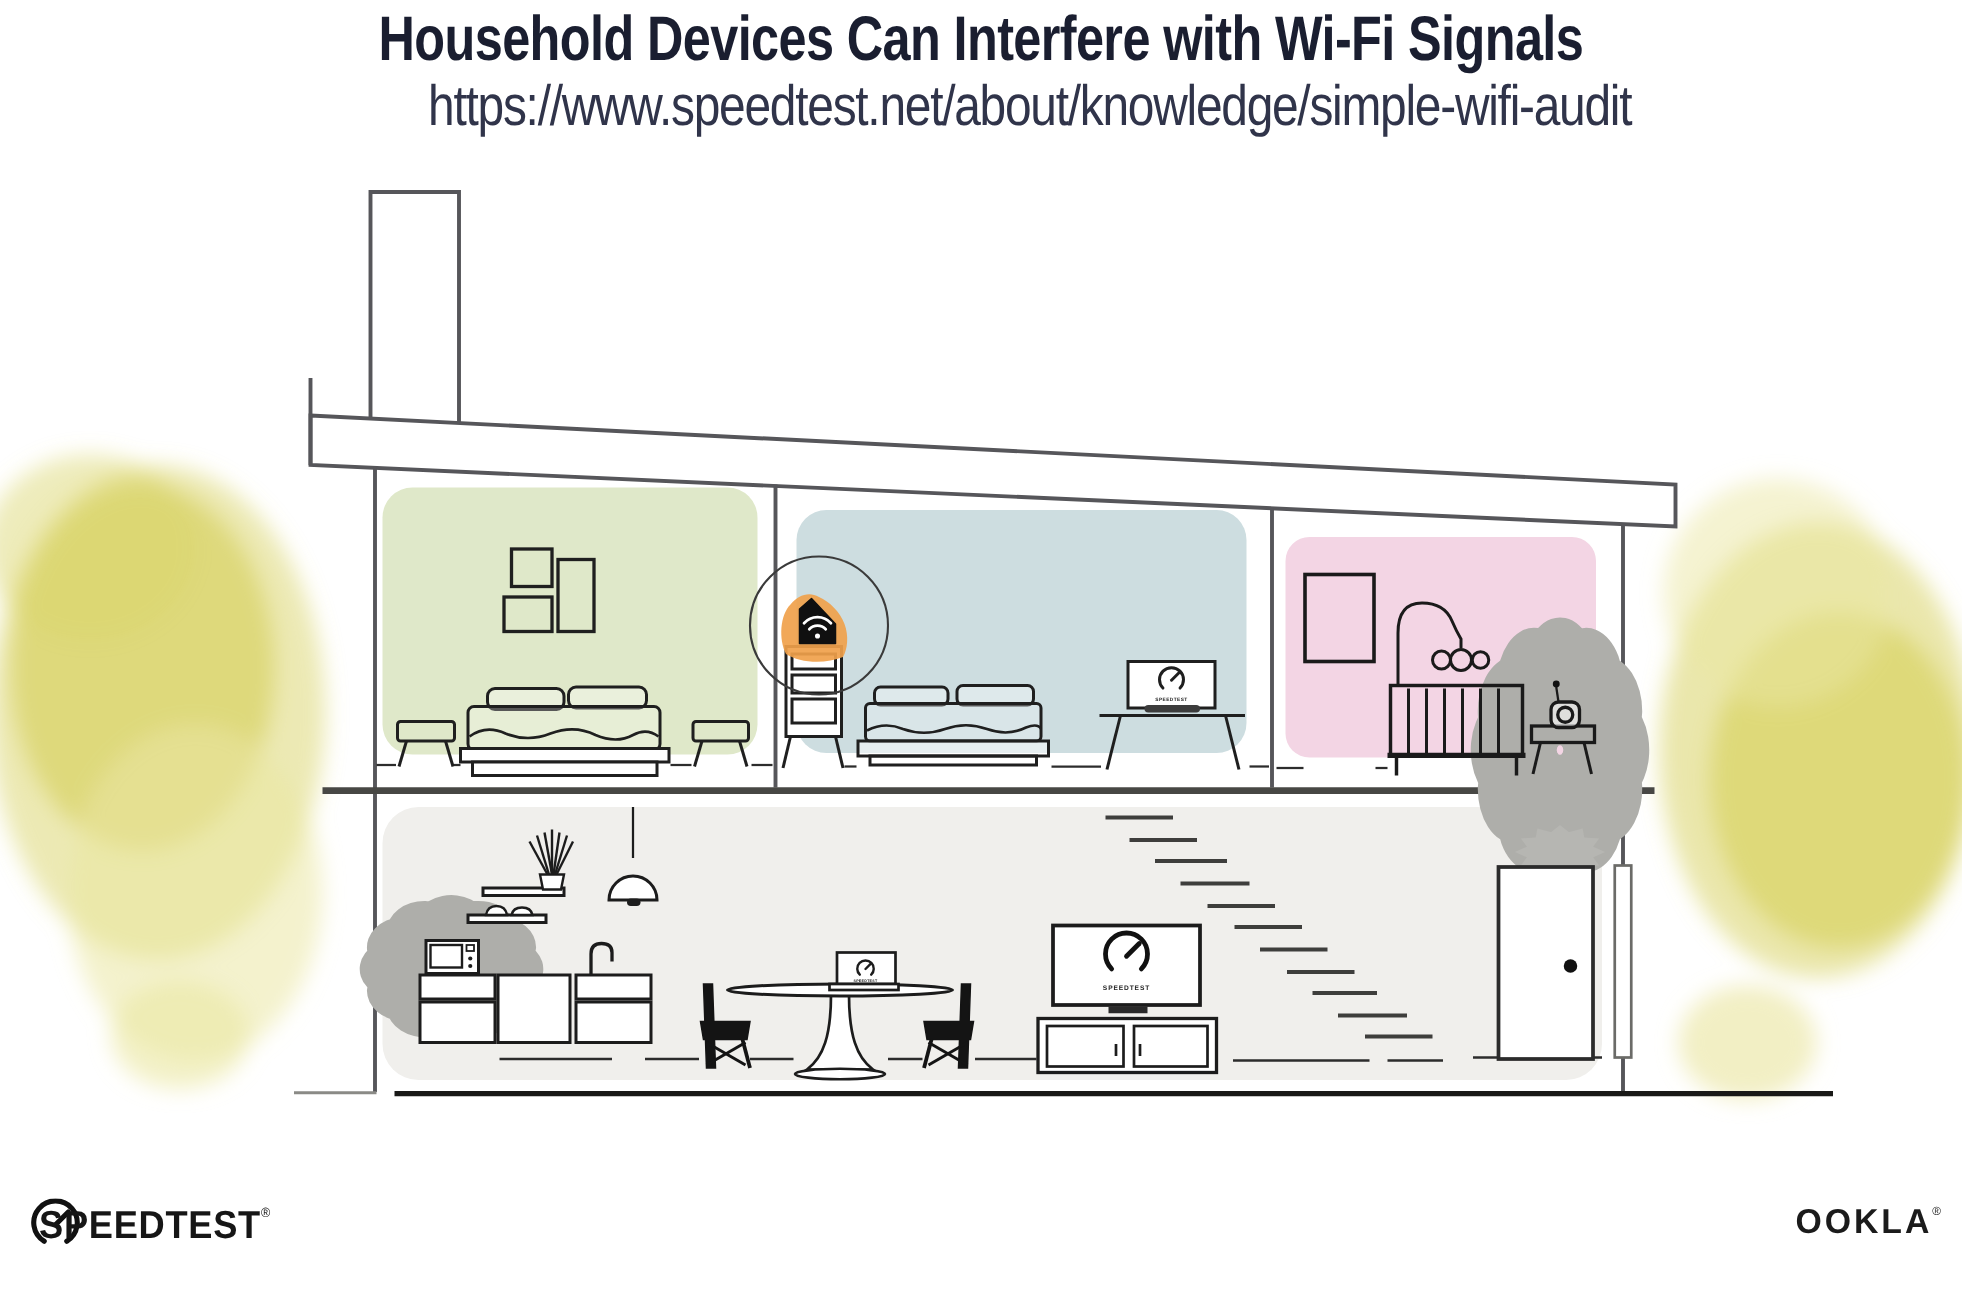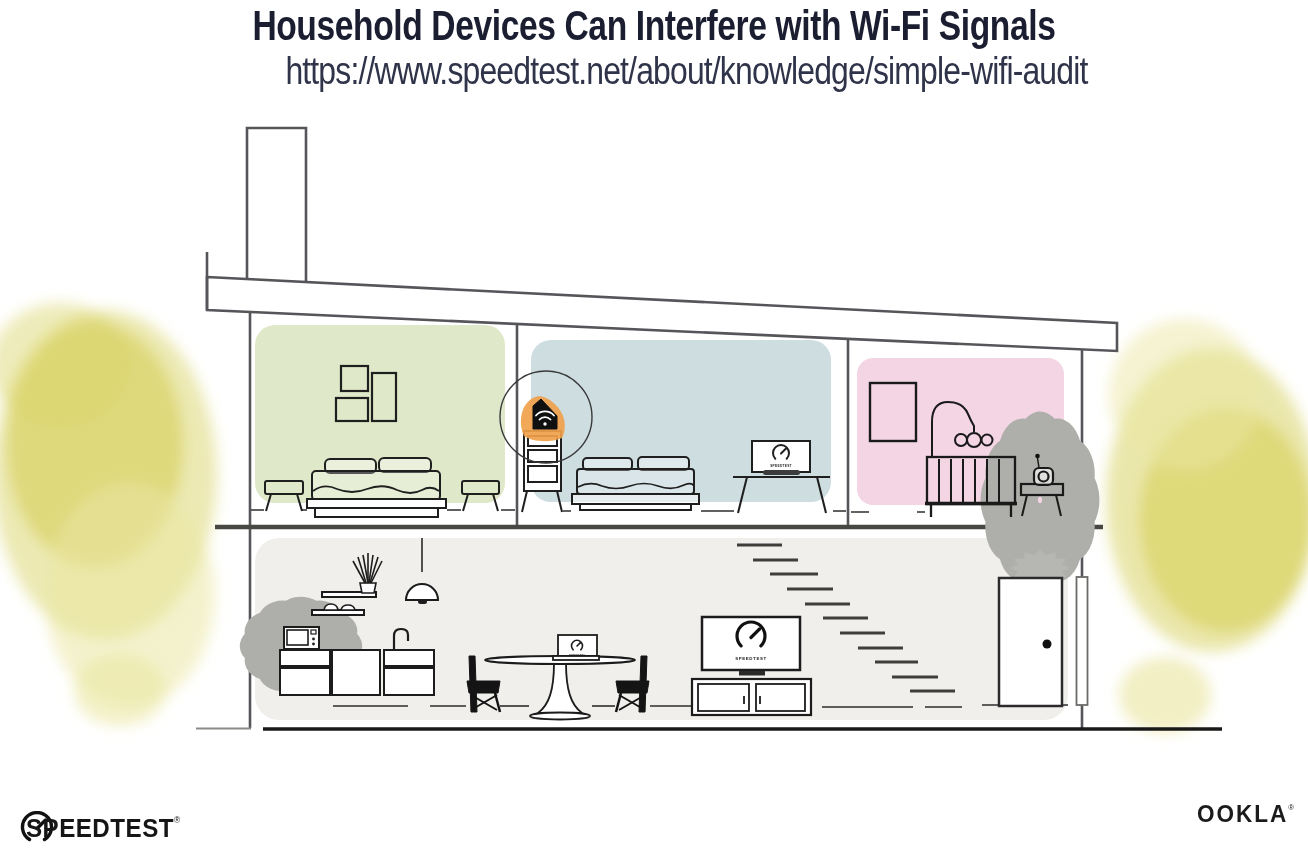--- a/index.html
+++ b/index.html
@@ -6,21 +6,21 @@
   body{width:1308px;height:861px;background:#ffffff;position:relative;overflow:hidden;
        font-family:"Liberation Sans", sans-serif;}
   .hdr{position:absolute;left:0;width:100%;text-align:center;white-space:nowrap;}
   .hdr-title{top:2px;}
   .hdr-title span{display:inline-block;transform:scaleX(.80);transform-origin:center;
        font-weight:700;font-size:42px;letter-spacing:-.5px;color:#1a1e30;}
   .hdr-url{top:50px;margin-left:32px;}
   .hdr-url span{display:inline-block;transform:scaleX(.84);transform-origin:center;
        font-weight:400;font-size:38px;letter-spacing:-1px;color:#30344a;}
   svg{position:absolute;left:0;top:0;}
-  .footer-left{position:absolute;left:20px;top:799px;height:34px;display:flex;align-items:center;margin-top:12px;}
+  .footer-left{position:absolute;left:20px;top:799px;height:34px;display:flex;align-items:center;}
   .st-word{font-weight:700;font-size:26px;letter-spacing:.5px;color:#161616;
        display:inline-block;transform:scaleX(.93);transform-origin:left center;margin-left:6px;}
   .st-word sup{font-size:9px;font-weight:400;vertical-align:14px;}
   .footer-right{position:absolute;right:14px;top:801px;text-align:center;}
   .ookla-word{font-weight:700;font-size:23px;letter-spacing:2px;color:#1b1b1b;
        display:inline-block;transform:scaleX(.98);transform-origin:right center;}
   .ookla-word sup{font-size:8px;font-weight:400;vertical-align:12px;letter-spacing:0;}
   .screen-label{font-family:"Liberation Sans",sans-serif;font-weight:700;fill:#222;}
 </style>
 </head>

